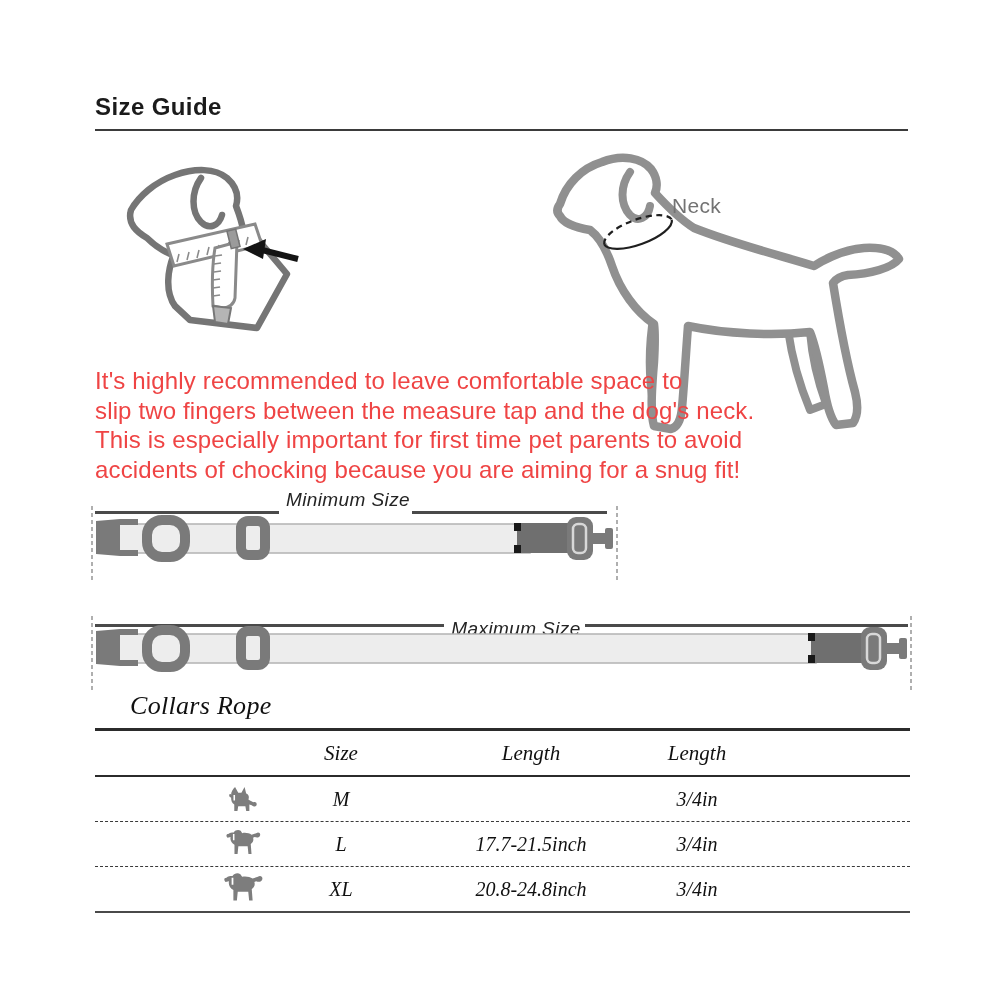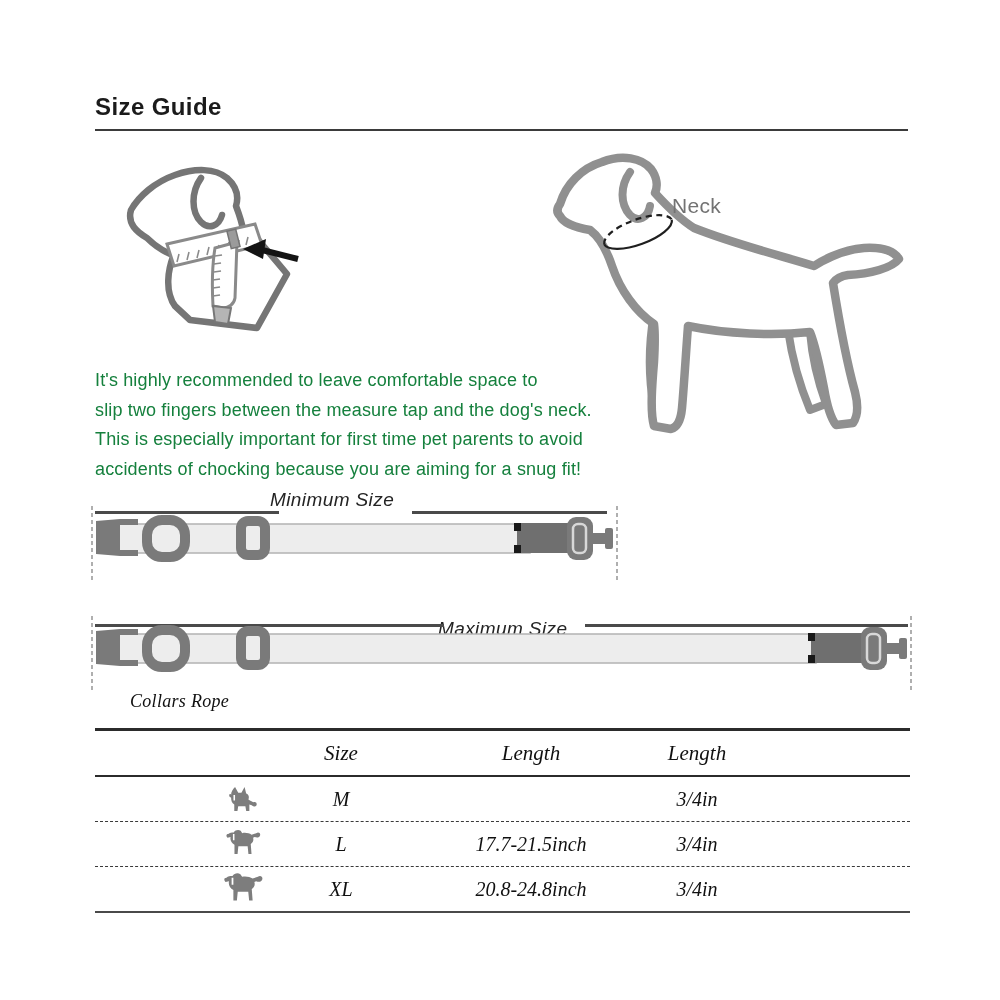--- a/index.html
+++ b/index.html
@@ -5,36 +5,36 @@
   html,body{margin:0;padding:0;background:#fff;}
   .stage{position:relative;width:1000px;height:1000px;background:#fff;overflow:hidden;
          font-family:"Liberation Sans",sans-serif;color:#1b1b1b;}
   .abs{position:absolute;}
 
   .page-title{left:95px;top:93px;font-size:24px;font-weight:600;letter-spacing:.4px;color:#1b1b1b;text-align:right;}
   .title-rule{left:95px;top:129px;width:813px;height:2px;background:#3b3b3b;}
 
   .neck-label{left:672px;top:194px;font-size:21px;font-weight:500;letter-spacing:.3px;color:#737373;}
 
-  .note{left:95px;top:366px;font-size:18px;line-height:29.6px;color:#15803d;letter-spacing:.15px;}
-
-  .collar-label{font-style:italic;font-size:19px;font-weight:500;color:#242424;letter-spacing:.4px;}
+  .note{left:95px;top:366px;font-size:24px;line-height:29.6px;color:#ef4444;letter-spacing:.15px;}
+
+  .collar-label{font-style:italic;font-size:19px;font-weight:500;color:#242424;letter-spacing:.4px;text-align:center;}
   .lbl-min{left:270px;top:489px;width:156px;}
   .lbl-max{left:438px;top:618px;width:156px;}
   .rule-seg{height:2.5px;background:#4a4a4a;}
   .seg-min-l{left:95px;top:511px;width:184px;}
   .seg-min-r{left:412px;top:511px;width:195px;}
   .seg-max-l{left:95px;top:624px;width:349px;}
   .seg-max-r{left:585px;top:624px;width:323px;}
 
   .collar-min{left:90px;top:503px;}
   .collar-max{left:90px;top:613px;}
 
   .collars-rope{left:130px;top:691px;font-family:"Liberation Serif",serif;font-style:italic;
-                font-size:18px;color:#101010;letter-spacing:.3px;}
+                font-size:26px;color:#101010;letter-spacing:.3px;}
 
   .size-table{left:95px;top:728px;width:815px;
               border-top:3px solid #2b2b2b;border-bottom:2.5px solid #4a4a4a;
               font-family:"Liberation Serif",serif;font-style:italic;color:#101010;}
   .t-row{position:relative;height:44px;}
   .t-head{border-bottom:2px solid #2b2b2b;}
   .t-data{border-bottom:1.6px dashed #3a3a3a;}
   .t-data:last-child{border-bottom:none;}
   .cell{position:absolute;top:50%;transform:translateY(-50%);text-align:center;}
   .c-icon{left:120px;width:56px;line-height:0;}

